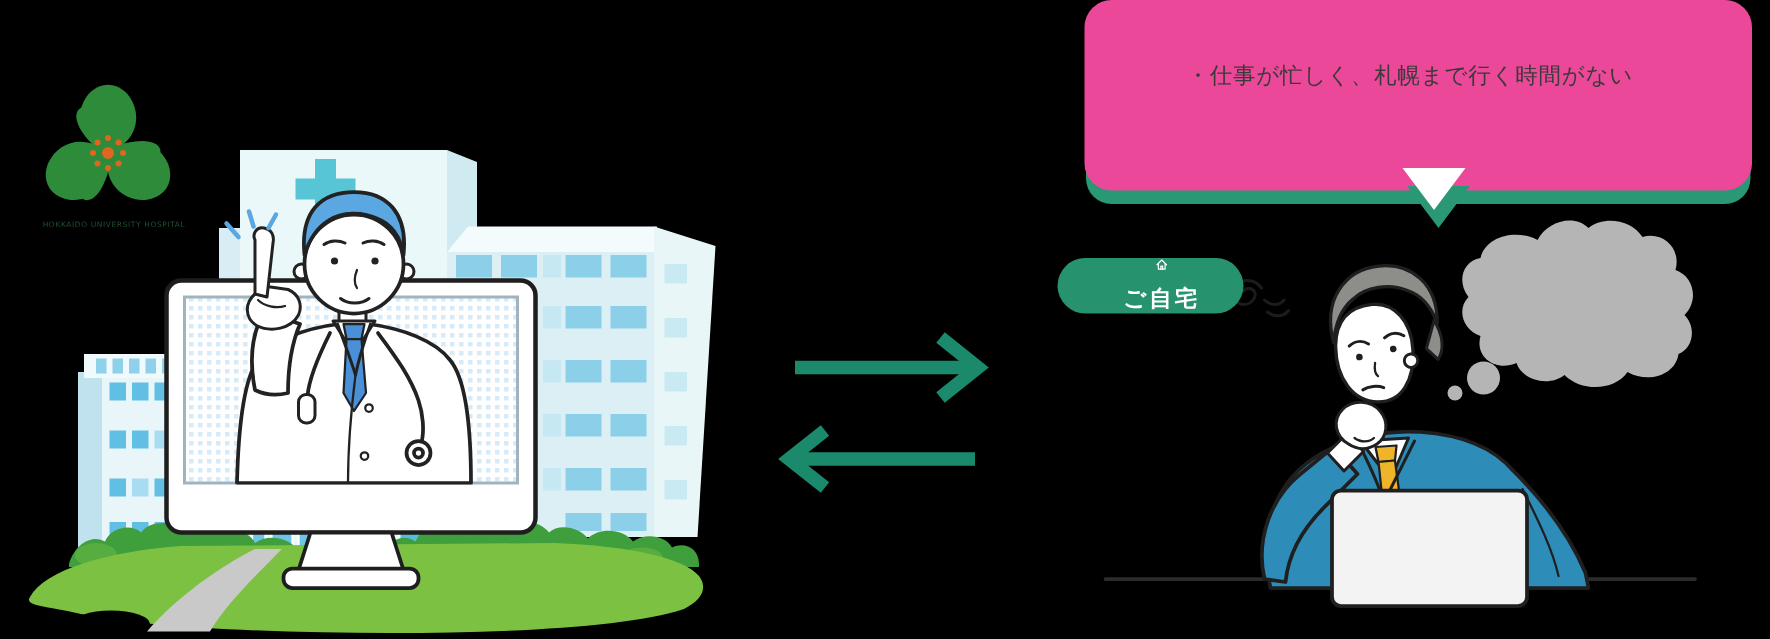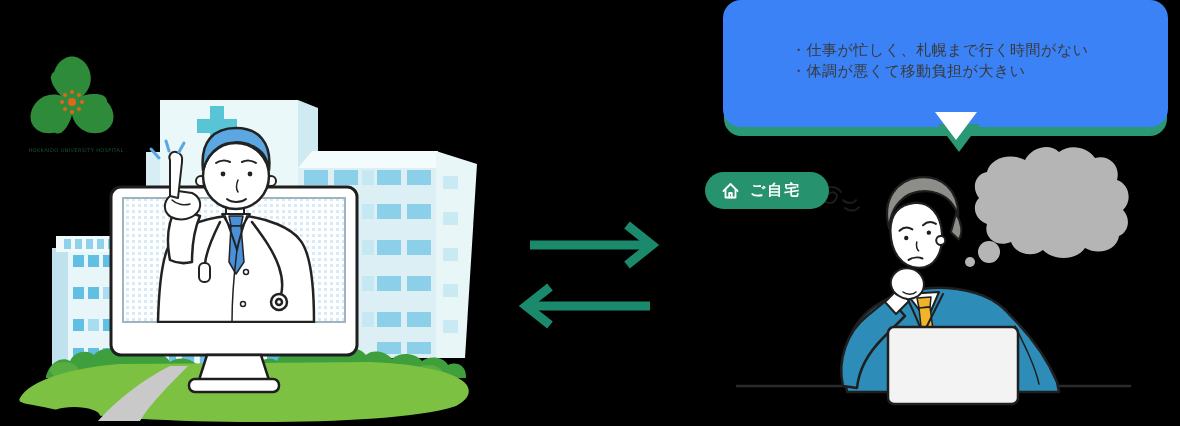--- a/index.html
+++ b/index.html
@@ -4,28 +4,28 @@
 <style>
   html,body{margin:0;padding:0;background:#000;}
   #stage{position:relative;width:1180px;height:426px;background:#000;overflow:hidden;
          font-family:"DejaVu Sans","Liberation Sans",sans-serif;}
   .abs{position:absolute;}
   
   #logo{left:10px;top:56px;width:132px;text-align:center;}
   #logo .title{font-size:15px;font-weight:bold;color:#1e5130;letter-spacing:1px;white-space:nowrap;margin-top:-2px;}
   #logo .subtitle{font-size:5px;color:#1e5130;letter-spacing:.4px;white-space:nowrap;margin-top:1px;}
   
-  #speech-bubble{left:723px;top:0;width:445px;height:127px;background:#3b82f6;border-radius:18px;
+  #speech-bubble{left:723px;top:0;width:445px;height:127px;background:#ec4899;border-radius:18px;
                  box-shadow:0 10px 0 -1px #2a9775;z-index:2;}
   #speech-bubble .lines{padding:40px 0 0 68px;color:#3a3a3a;font-size:15px;line-height:21px;
                  letter-spacing:.5px;white-space:nowrap;}
   #bubble-tail{left:918px;top:112px;z-index:3;}
   
   #home-badge{left:705px;top:172px;width:124px;height:37px;background:#26926e;border-radius:19px;
-              display:flex;align-items:center;gap:9px;padding-left:15px;box-sizing:border-box;z-index:4;}
+              display:flex;align-items:center;gap:9px;padding-left:15px;box-sizing:border-box;z-index:4;flex-direction:column;}
   #home-badge .label{color:#fff;font-size:15px;font-weight:bold;letter-spacing:2px;white-space:nowrap;}
   svg{display:block;}
 </style>
 </head>
 <body>
 
 <div id="stage">
 
   <svg class="abs" style="left:0;top:85px" width="490" height="341" viewBox="0 85 490 341">
     <defs>
@@ -220,21 +220,20 @@
       <g>
         <path d="M150,96 H30"></path>
           <path d="M50,77 L26,96 L50,115"></path>
       </g>
     </g>
   </svg>
 
   <div class="abs" id="speech-bubble">
     <div class="lines">
       <div>・仕事が忙しく、札幌まで行く時間がない</div>
-      <div>・体調が悪くて移動負担が大きい</div>
     </div>
   </div>
   <svg class="abs" id="bubble-tail" width="80" height="50" viewBox="0 0 80 50">
     <polygon points="20,12 62,12 41,40" fill="#2a9775"></polygon>
     <polygon points="17,0 59,0 38,28" fill="#ffffff"></polygon>
   </svg>
 
   <div class="abs" id="home-badge">
     <svg width="21" height="20" viewBox="0 0 20 20" fill="none" stroke="#ffffff" stroke-width="1.8" stroke-linejoin="round" stroke-linecap="round">
       <path d="M3,10 L10,3 L17,10"></path>

